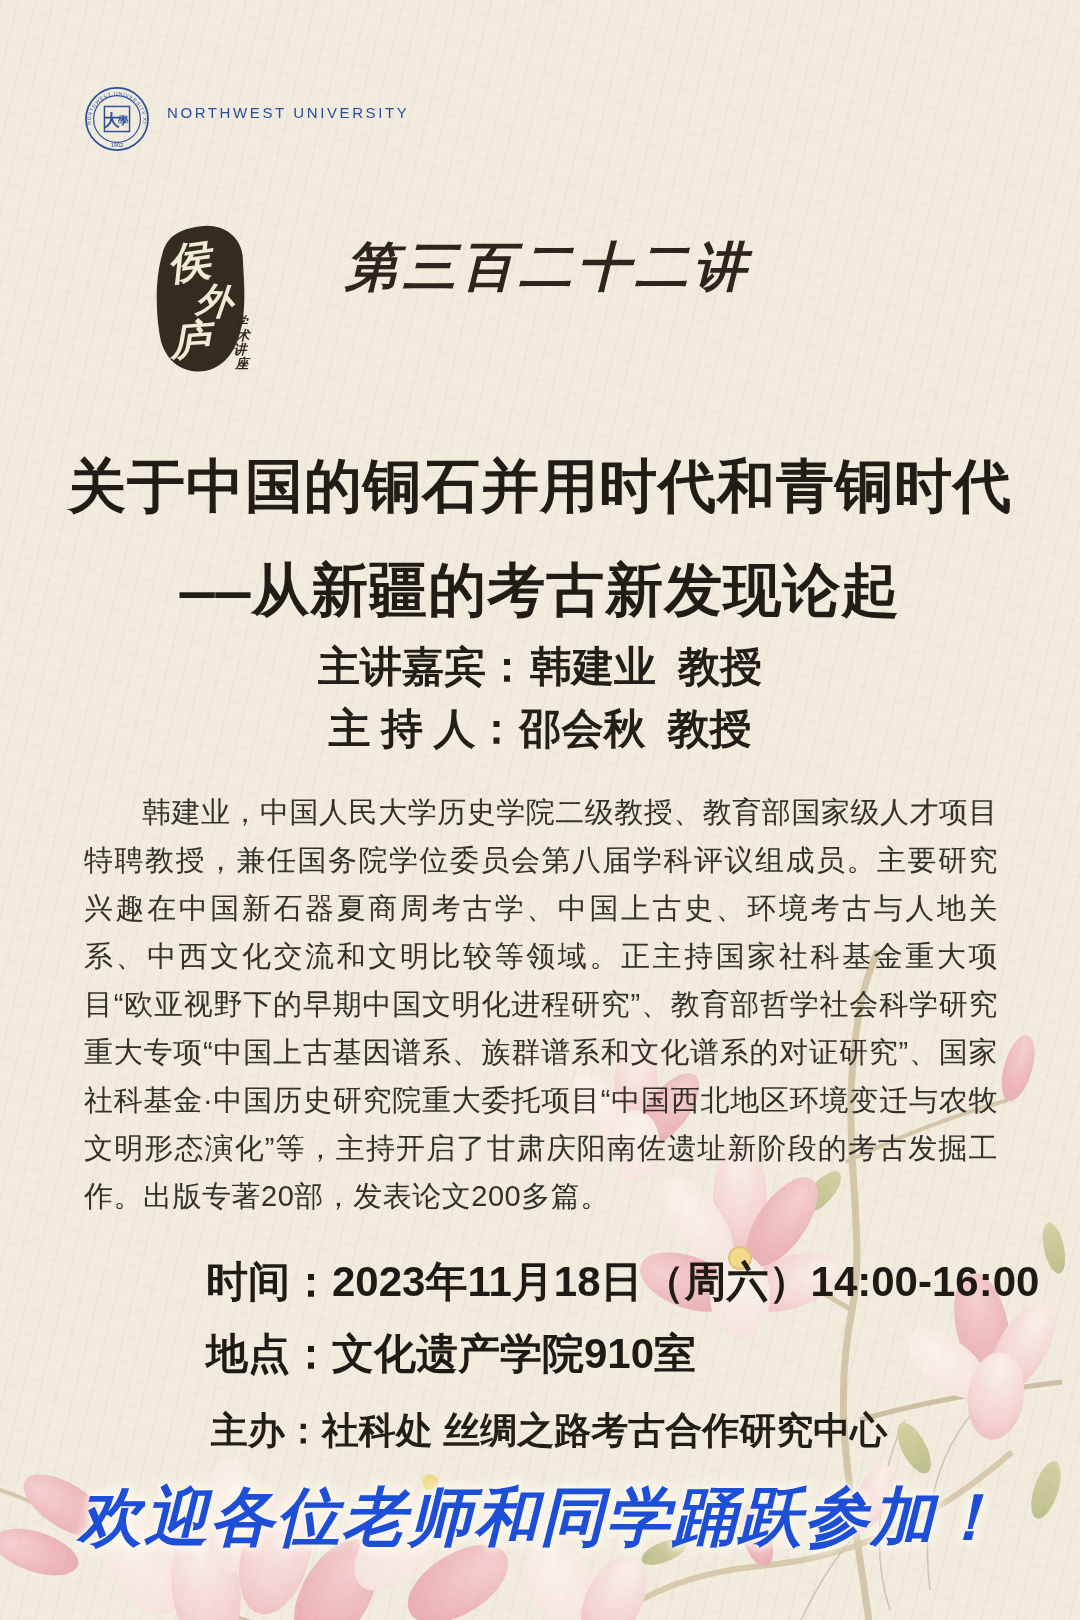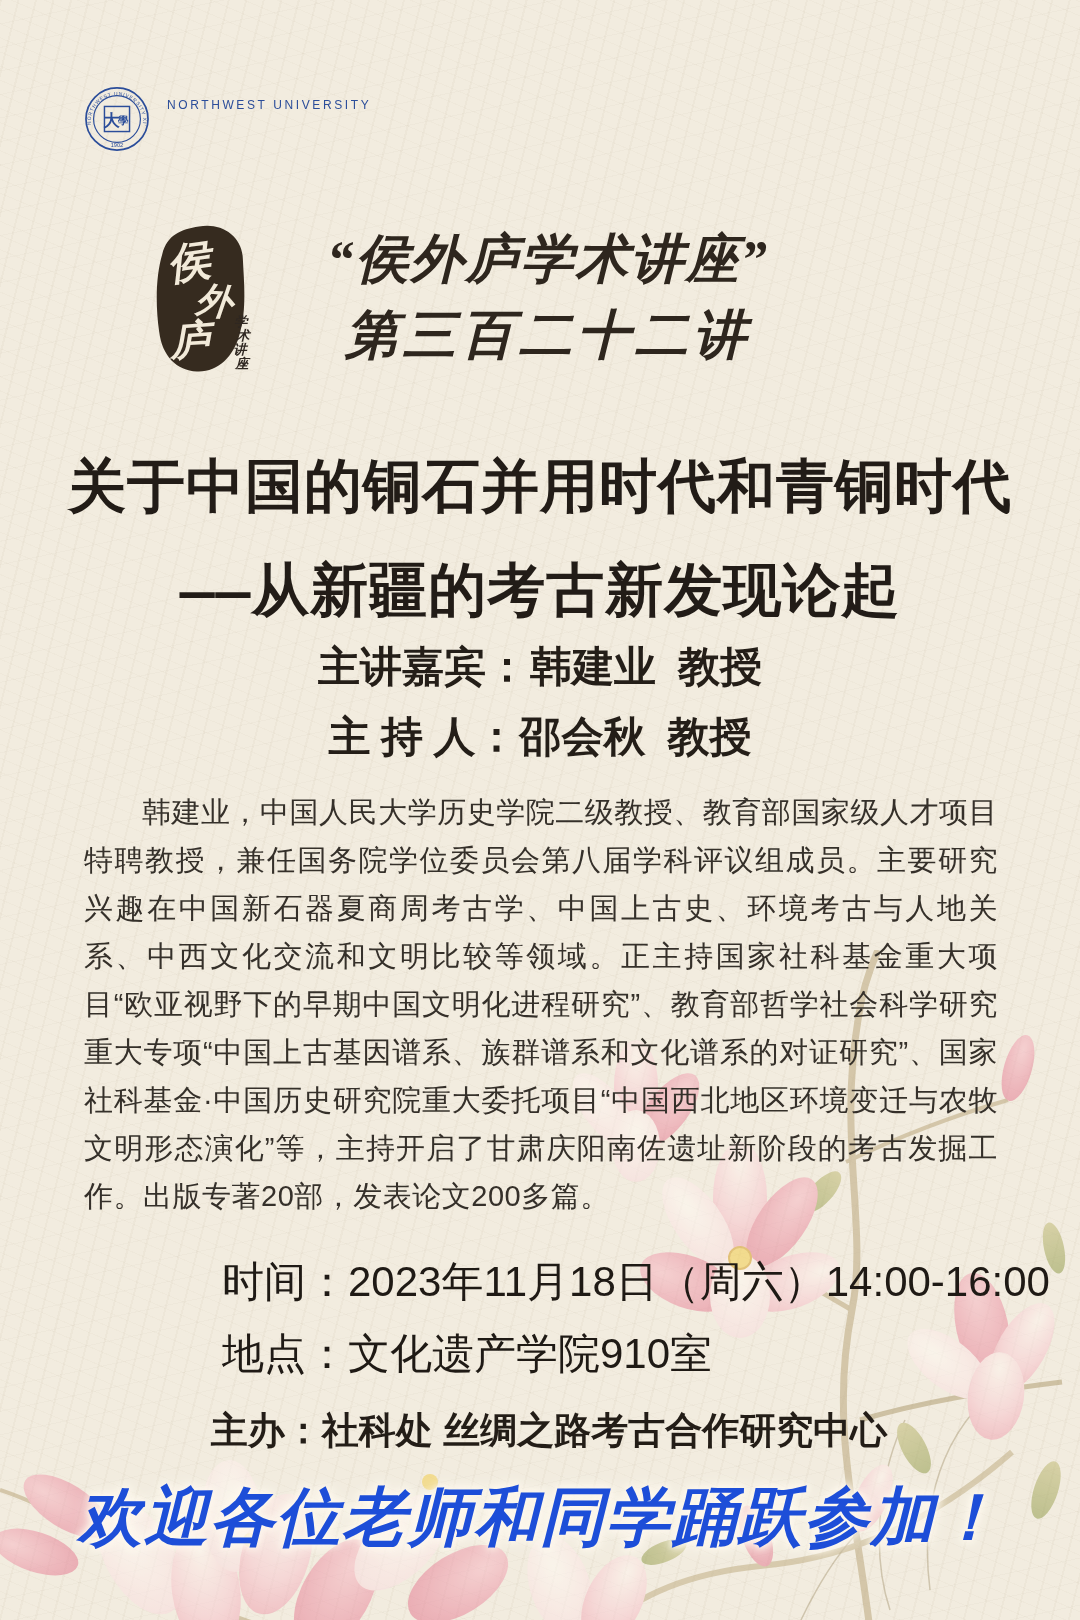--- a/index.html
+++ b/index.html
@@ -21,21 +21,21 @@
 
   
   .logo-row{position:absolute;left:84px;top:86px;display:flex;align-items:flex-start;gap:17px;}
   .emblem{width:66px;height:66px;flex:0 0 auto;}
   .logo-names{padding-top:6px;}
   .logo-cn{
     font-family:"Liberation Serif","DejaVu Serif",serif;font-style:italic;font-weight:bold;
     font-size:42px;line-height:1;color:#2b4d9a;letter-spacing:7px;white-space:nowrap;
   }
   .logo-en{
-    margin-top:6px;font-size:12px;letter-spacing:2.6px;color:#2b4d9a;white-space:nowrap;
+    margin-top:12px;font-size:15px;letter-spacing:2.6px;color:#2b4d9a;white-space:nowrap;
   }
 
   
   .series{position:absolute;left:150px;top:220px;display:flex;align-items:flex-start;}
   .stamp{width:102px;height:156px;flex:0 0 auto;}
   .series-lines{
     width:520px;margin-left:36px;text-align:center;color:#2e261e;
     font-family:"Liberation Serif","DejaVu Serif",serif;font-style:italic;font-weight:bold;
   }
   .series-l1{font-size:53px;line-height:1.05;margin-top:12px;letter-spacing:2px;white-space:nowrap;}
@@ -45,38 +45,38 @@
   .title{
     position:absolute;left:0;top:438px;width:100%;text-align:center;
     font-family:Liberation Mono, monospace;font-weight:900;color:#221c17;
   }
   .title-l1{display:block;font-size:58px;line-height:1.1;letter-spacing:1px;white-space:nowrap;}
   .title-l2{display:block;font-size:58px;line-height:1.1;margin-top:40px;letter-spacing:1px;white-space:nowrap;}
 
   
   .speakers{
     position:absolute;left:0;top:644px;width:100%;
-    display:flex;flex-direction:column;align-items:center;gap:24px;
+    display:flex;flex-direction:column;align-items:center;gap:16px;
     font-family:"Liberation Serif","DejaVu Serif",serif;font-weight:900;color:#241e18;
   }
   .speaker-line{font-size:42px;line-height:1.1;white-space:nowrap;}
   .speaker-name{margin-left:2px;}
   .speaker-title{margin-left:22px;}
 
   
   .bio{
     position:absolute;left:84px;top:788px;width:914px;margin:0;
     font-size:29px;line-height:48px;text-align:justify;text-indent:2em;
     color:#35302a;letter-spacing:.5px;
   }
 
   
   .info{
     position:absolute;left:206px;top:1258px;
-    font-weight:normal;font-size:42px;line-height:1.15;color:#1f1a15;white-space:nowrap;margin-left:16px;
+    font-weight:bold;font-size:42px;line-height:1.15;color:#1f1a15;white-space:nowrap;
   }
   .info-venue{margin-top:24px;}
   .host{
     position:absolute;left:9px;top:1406px;width:100%;text-align:center;
     font-weight:bold;font-size:37px;color:#231d17;white-space:nowrap;
   }
 
   
   .welcome{
     position:absolute;left:0;top:1474px;width:100%;text-align:center;
@@ -197,21 +197,20 @@
           <text x="40" y="130" font-size="40" text-anchor="middle" fill="#f2ead9" transform="rotate(-4 40 130)">庐</text>
           <g fill="#2f2721" font-size="13" text-anchor="middle">
             <text x="89" y="102">学</text>
             <text x="91" y="116">术</text>
             <text x="88" y="130">讲</text>
             <text x="90" y="144">座</text>
           </g>
         </g>
       </svg>
       <div class="series-lines">
-        <div class="series-l1">“侯外庐学术讲座”</div>
         <div class="series-l2">第三百二十二讲</div>
       </div>
     </section>
 
     <h1 class="title">
       <span class="title-l1">关于中国的铜石并用时代和青铜时代</span>
       <span class="title-l2">——从新疆的考古新发现论起</span>
     </h1>
 
     <div class="speakers">

